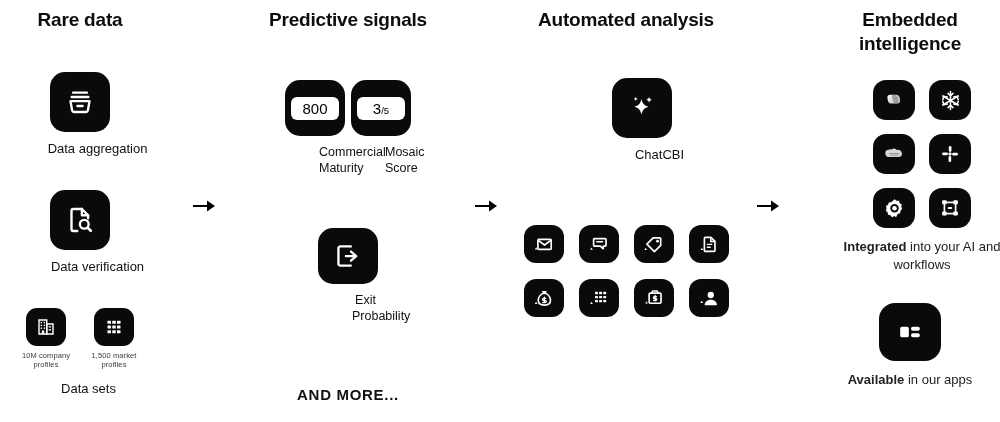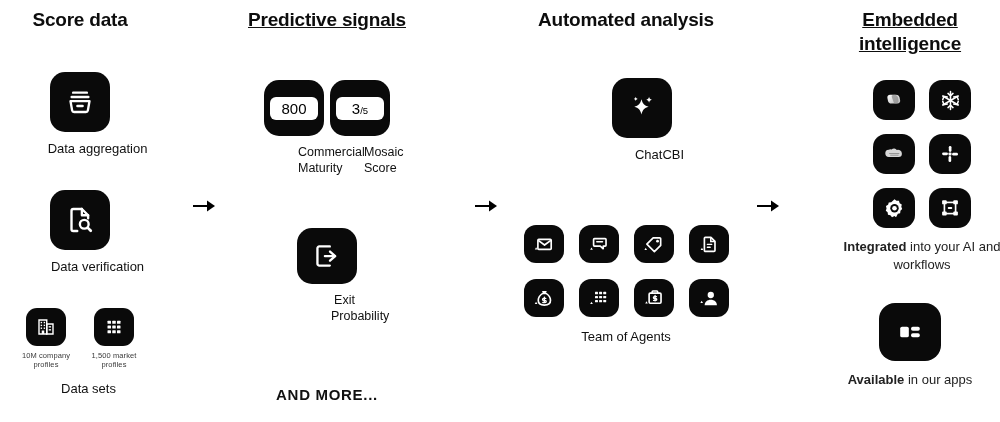--- a/index.html
+++ b/index.html
@@ -102,21 +102,21 @@
   #c1-sets   { position:absolute; left: 0; top: 308px; width:160px; }
   .pair {
     display: flex;
     justify-content: center;
     gap: 14px;
     align-items: center;
   }
   .pair-item { width: 54px; }
 
   
-  #col2 { left: 232px; width: 190px; text-decoration: underline; }
+  #col2 { left: 253px; width: 190px; }
   #c2-r1 { position:absolute; left:0; top: 80px;  width:190px; }
   #c2-r2 { position:absolute; left:0; top: 228px; width:190px; }
   #c2-more { position:absolute; left:0; top: 386px; width:190px; }
   .pair2 { display:flex; justify-content:center; gap: 4px; }
   .pair2-item { width: 62px; }
 
   .badge {
     background: #ffffff;
     border-radius: 6px;
     min-width: 34px;
@@ -153,21 +153,21 @@
     gap: 14px 14px;
     justify-content: center;
   }
 </style>
 </head>
 <body>
 
 <div class="stage">
 
   <div class="col" id="col1">
-    <div class="col-title">Score data</div>
+    <div class="col-title">Rare data</div>
 
     <div id="c1-agg">
       <div class="tile tile-lg">
         <svg width="30" height="30" viewBox="0 0 24 24" fill="none" stroke="#fff" stroke-width="1.9" stroke-linecap="round" stroke-linejoin="round">
           <path d="M6.5 4.5h11"></path>
           <path d="M5.3 8h13.4"></path>
           <path d="M4.4 11.3h15.2l-1.3 7.4a1.6 1.6 0 0 1-1.6 1.3H7.3a1.6 1.6 0 0 1-1.6-1.3z"></path>
           <path d="M10 15.2h4" stroke-width="2.1"></path>
         </svg>
       </div>
@@ -376,33 +376,32 @@
 
         <div class="tile tile-ag">
           <svg width="21" height="21" viewBox="0 0 24 24" fill="#fff">
             <circle cx="14.6" cy="8" r="3.6"></circle>
             <path d="M7.6 19.6c0-3.7 3.1-6.2 7-6.2s7 2.5 7 6.2z"></path>
             <path d="M4.2 14.6 5.7 17.2 2.7 17.2z"></path>
           </svg>
         </div>
 
       </div>
-      <div class="caption-strong" style="margin-top:12px;">Team of Agents</div>
     </div>
   </div>
 
   <div class="arrow" style="left:756px; top:198px;">
     <svg width="26" height="16" viewBox="0 0 26 16">
       <path d="M1 8h17" stroke="#000" stroke-width="2"></path>
       <path d="M15 2.5 23 8l-8 5.5z" fill="#000"></path>
     </svg>
   </div>
 
   <div class="col" id="col4">
-    <div class="col-title" style="white-space:pre-line;text-decoration:underline;">Embedded
+    <div class="col-title" style="white-space:pre-line;">Embedded
 intelligence</div>
 
     <div id="c4-int">
       <div class="embed-grid">
 
         <div class="tile tile-em">
           <svg width="22" height="22" viewBox="0 0 24 24">
             <defs>
               <linearGradient id="cp" x1="0" y1="0" x2="1" y2="1">
                 <stop offset="0" stop-color="#ffffff"></stop>

